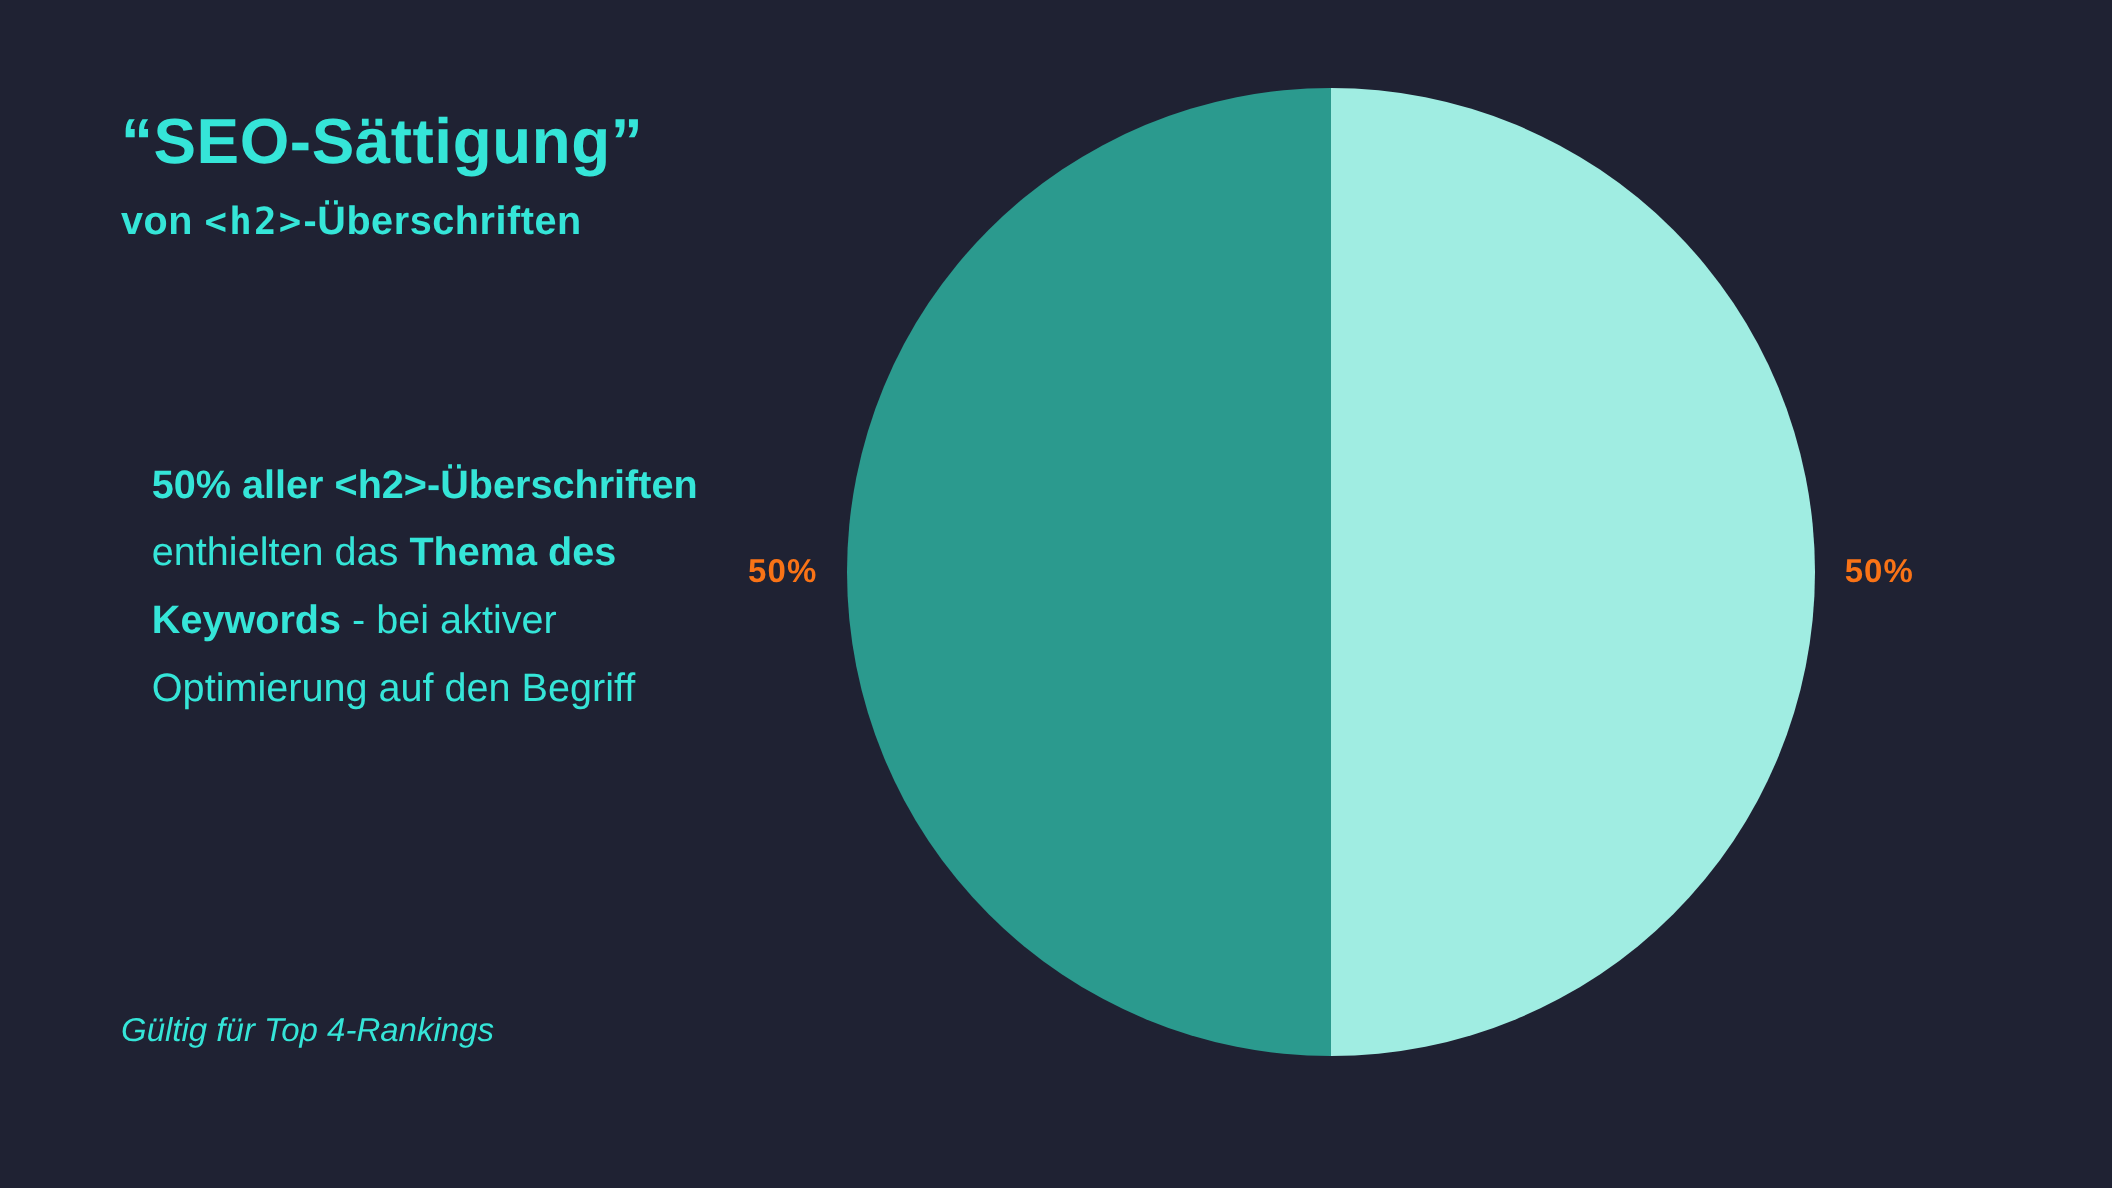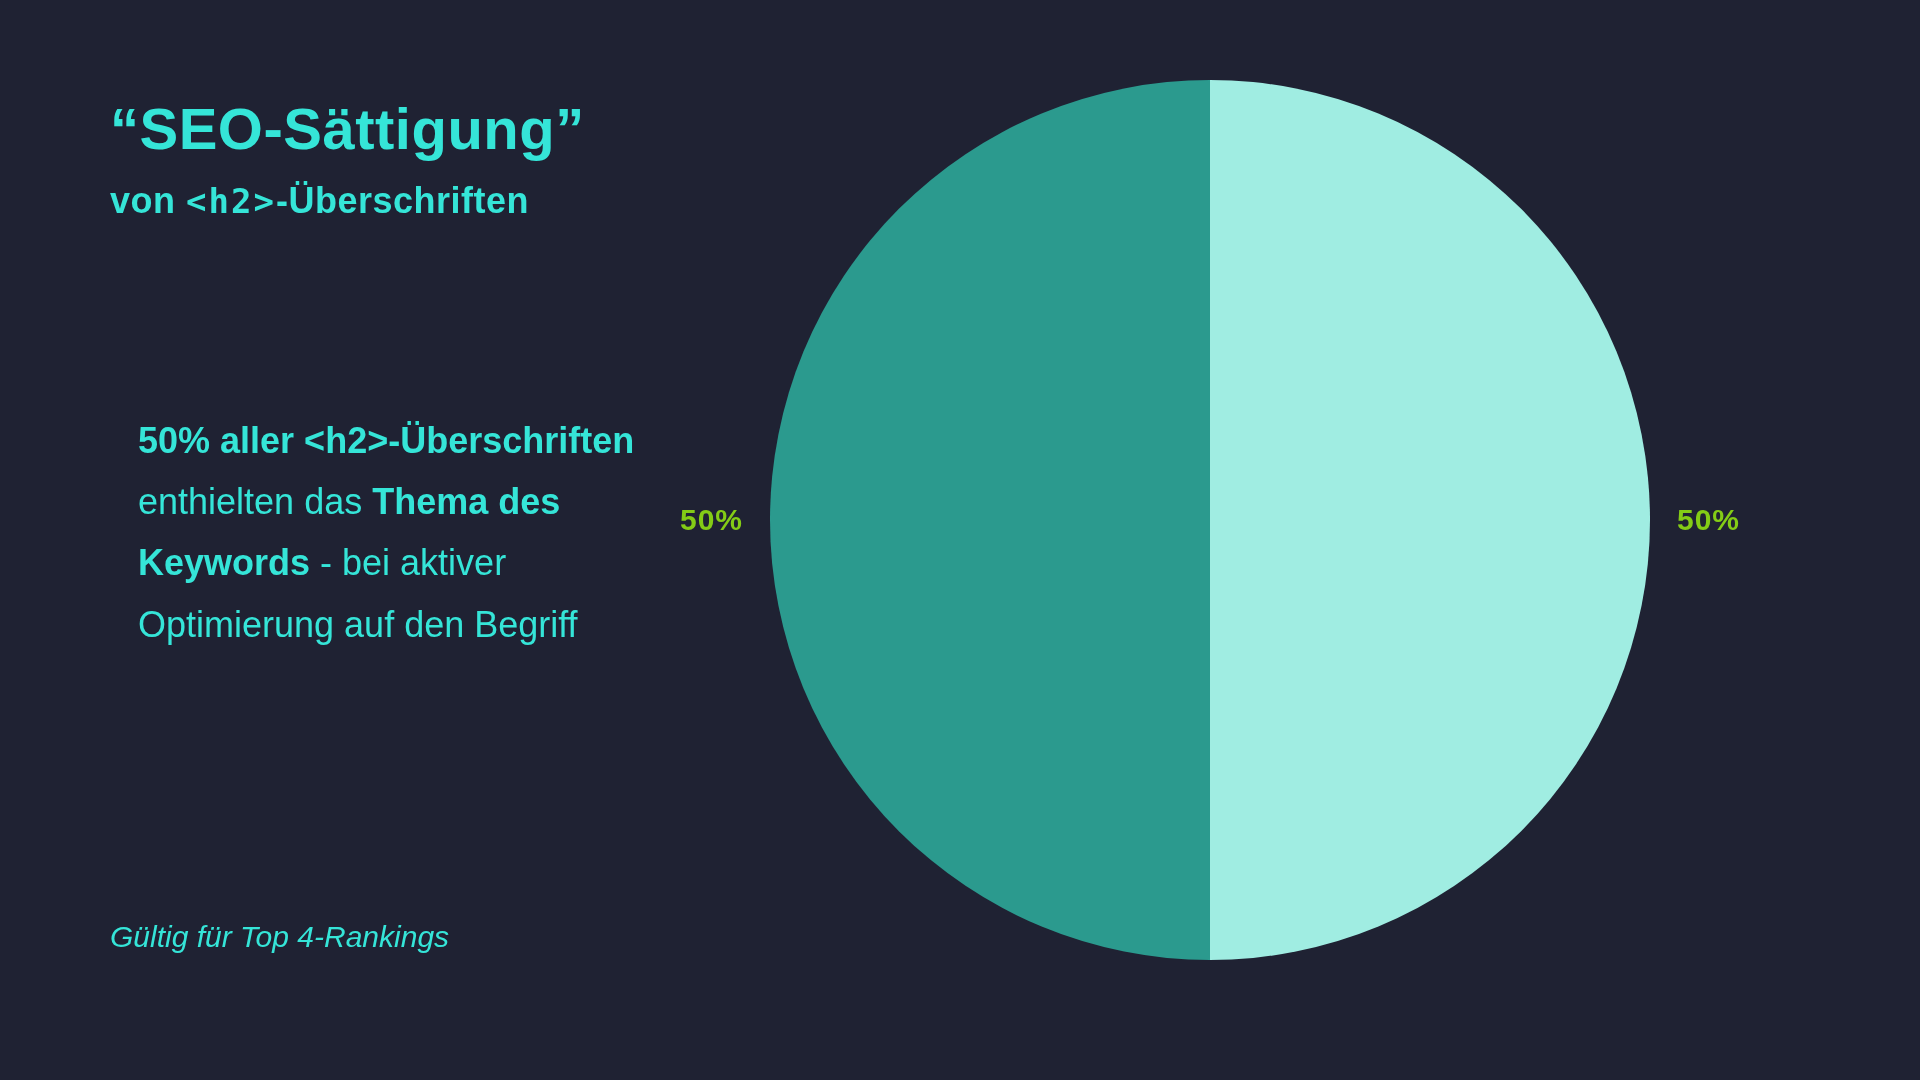--- a/index.html
+++ b/index.html
@@ -82,21 +82,21 @@
   .pie .half-left, .pie .half-right {
     position: absolute;
     top: 0;
     width: 50%;
     height: 100%;
   }
   .pie .half-left  { left: 0; }
   .pie .half-right { right: 0; }
   .data-label {
     position: absolute;
-    color: #84cc16;
+    color: #f97316;
     font-size: 30px;
     font-weight: 600;
     letter-spacing: 1px;
     top: 50%;
     transform: translateY(-50%);
   }
   .label-left  { left: -90px; }
   .label-right { right: -90px; }
 </style>
 </head>

